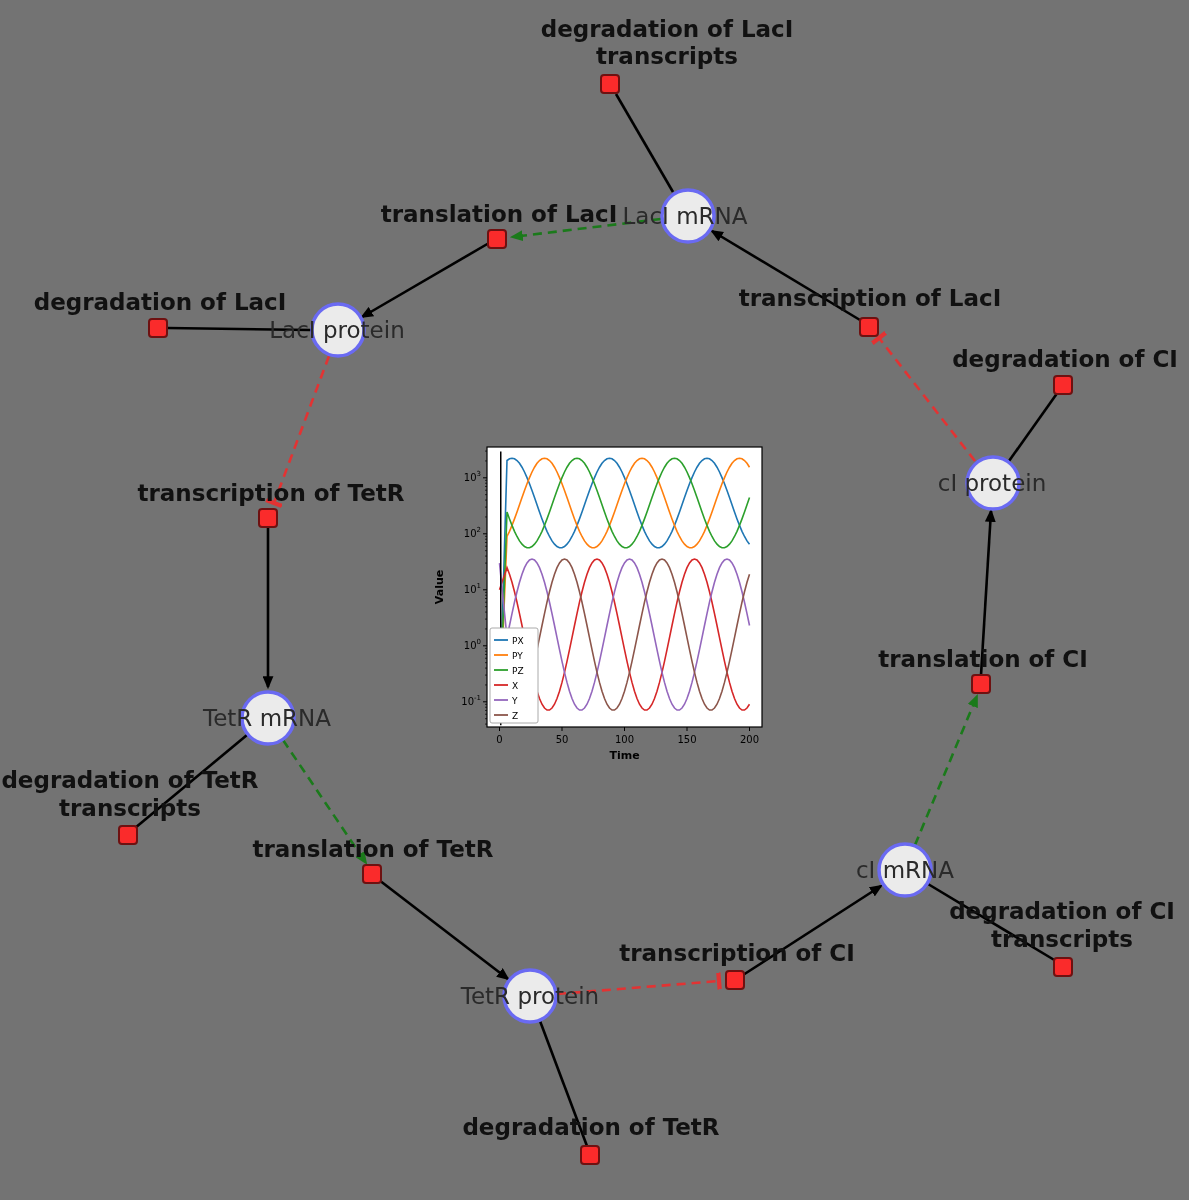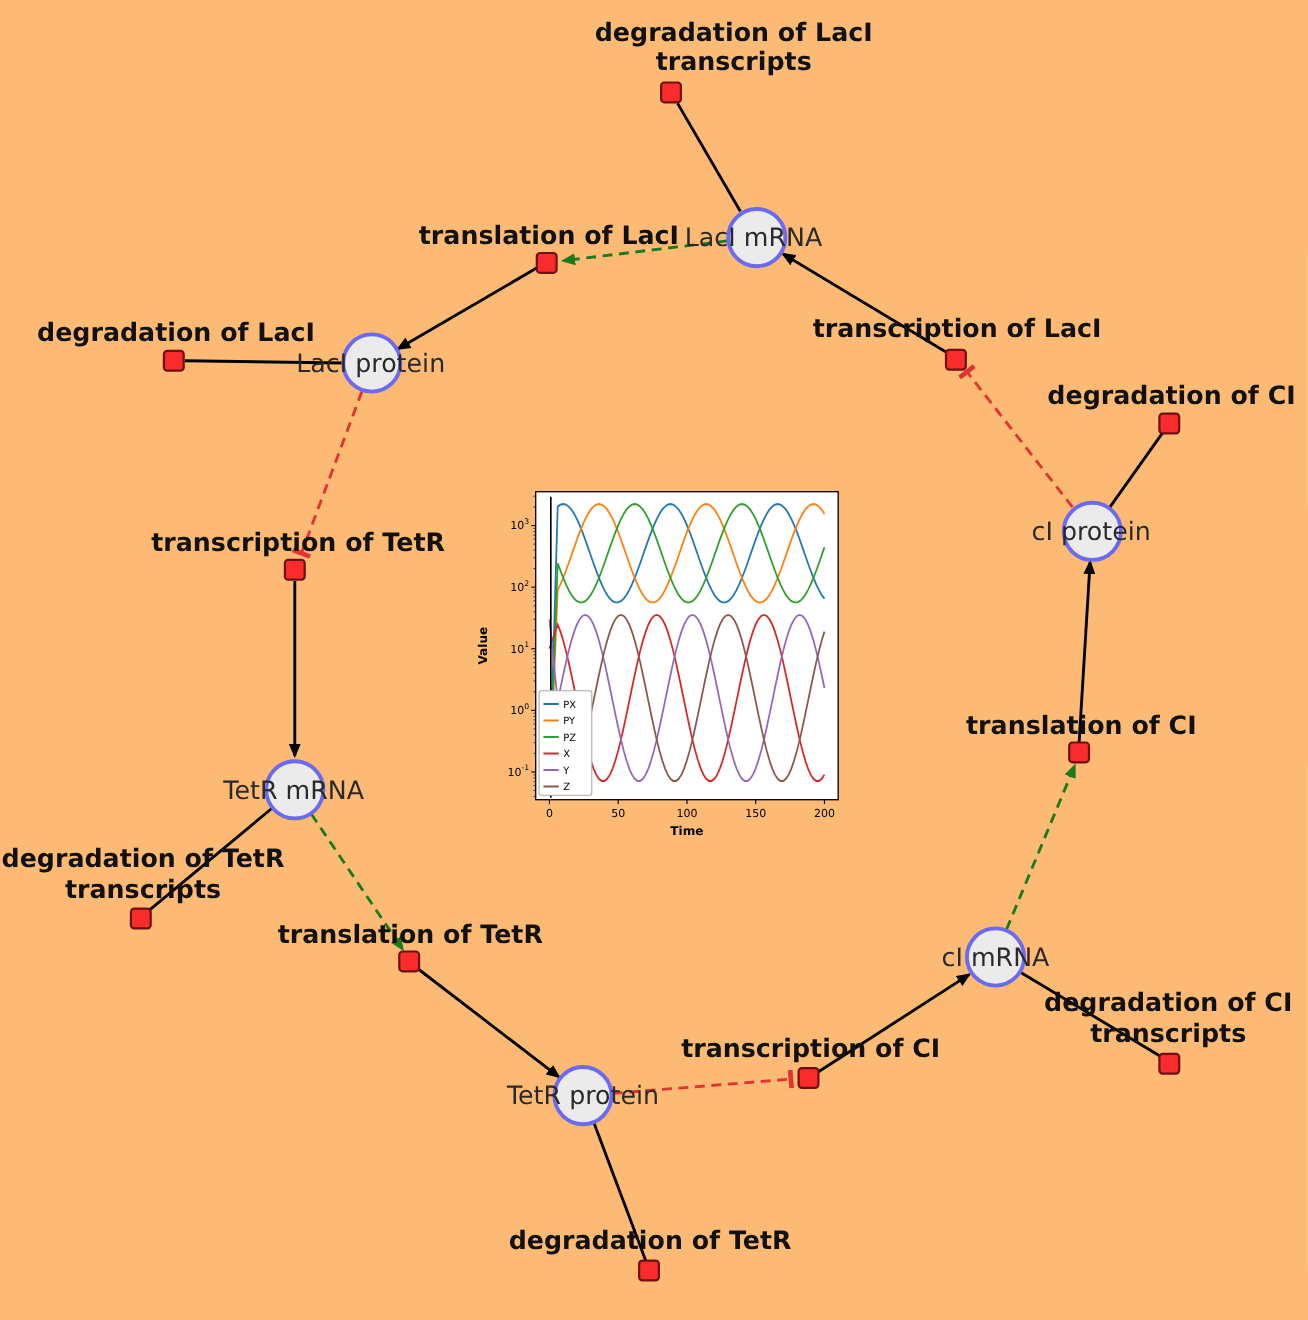--- a/index.html
+++ b/index.html
@@ -1,16 +1,16 @@
 <!DOCTYPE html>
 <html><head>
 <meta charset="utf-8">
 <style>
   html,body{margin:0;padding:0;background:#ffffff;}
-  .stage{position:relative;width:1189px;height:1200px;background:#fdba74;overflow:hidden;
+  .stage{position:relative;width:1189px;height:1200px;background:#737373;overflow:hidden;
          font-family:"DejaVu Sans","Liberation Sans",sans-serif;}
   svg{position:absolute;left:0;top:0;}
   .edge-solid{stroke:#000000;stroke-width:2.6;fill:none;}
   .edge-act{stroke:#1b7a1b;stroke-width:2.6;fill:none;stroke-dasharray:9 6;}
   .edge-inh{stroke:#e23333;stroke-width:2.6;fill:none;stroke-dasharray:9 6;}
   .species-circle{fill:#ebebeb;stroke:#6a6af2;stroke-width:3.5;}
   .reaction-square{fill:#fa2b2b;stroke:#6e1111;stroke-width:2;}
   .species-label{font-size:23px;font-weight:400;fill:#2a2a2a;text-anchor:middle;}
   .reaction-label{font-size:23px;font-weight:700;fill:#111111;text-anchor:middle;}
 </style>

